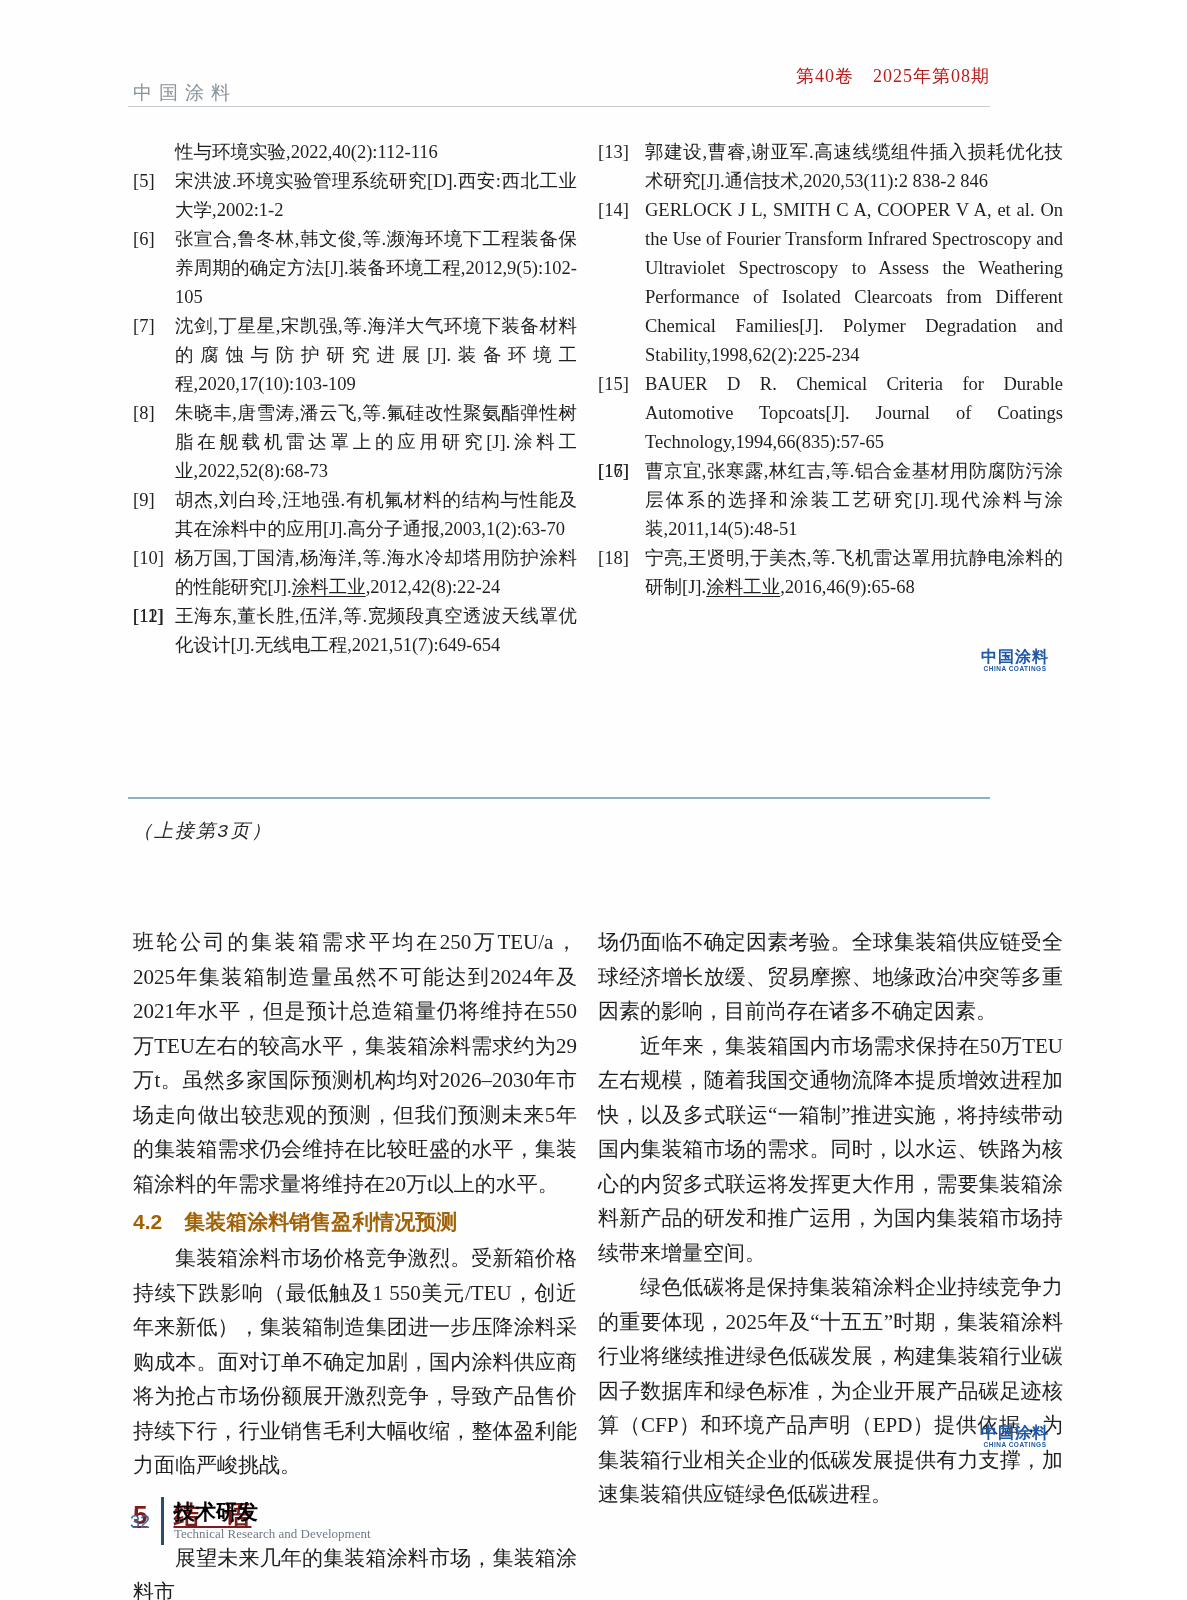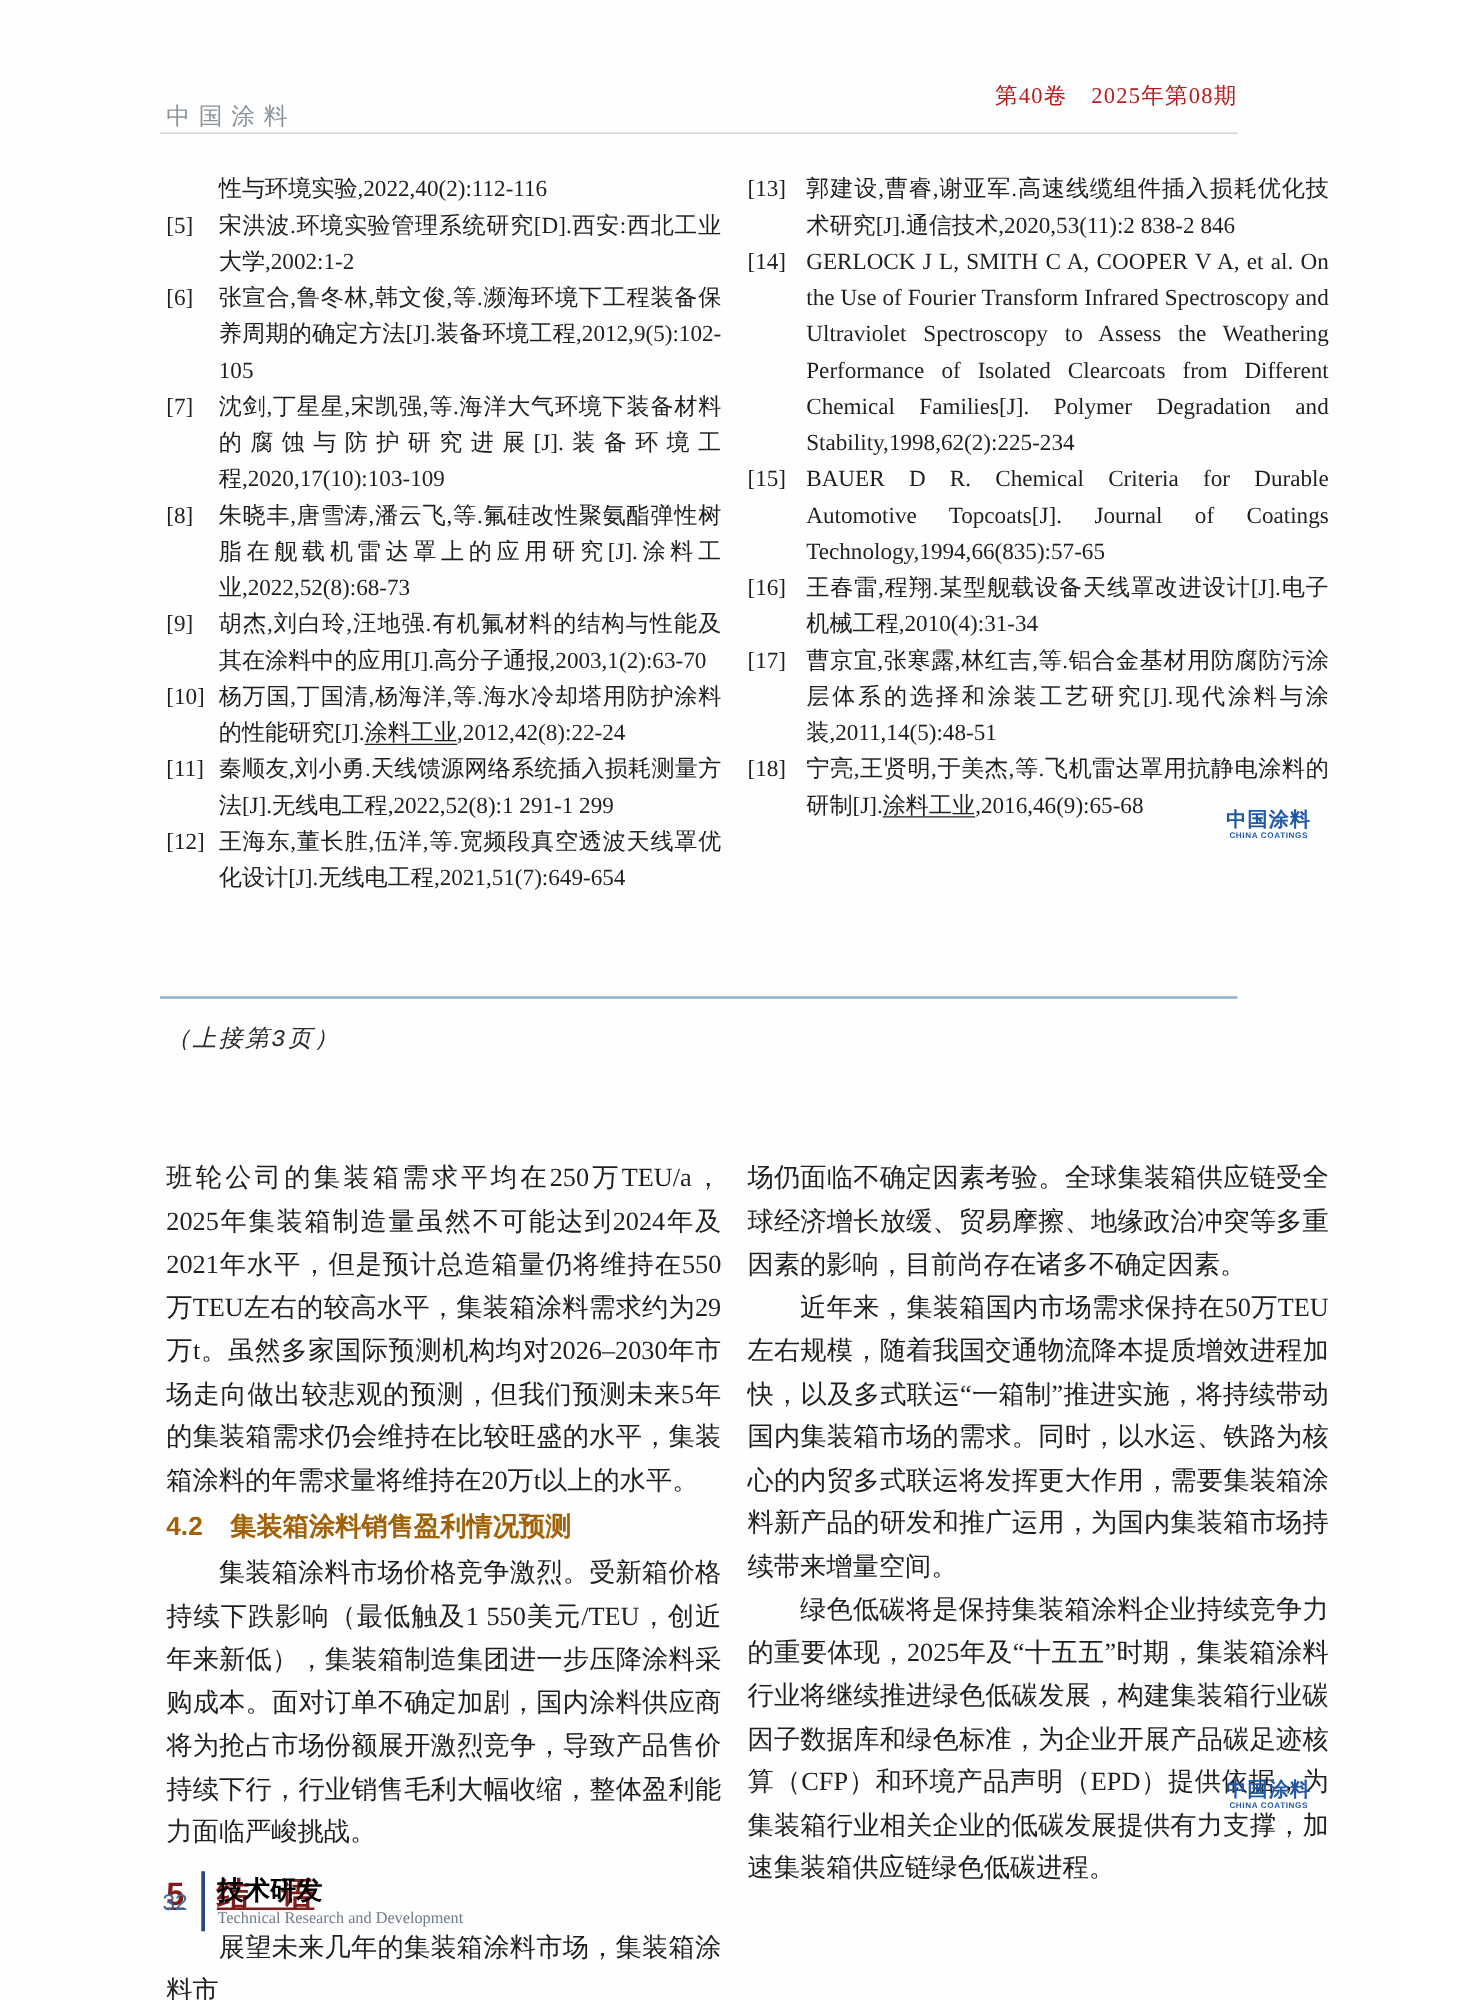--- a/index.html
+++ b/index.html
@@ -56,28 +56,28 @@
 
   <div class="refs">
     <div class="ref-col-left">
       <div class="ref"><span class="num"></span><span>性与环境实验,2022,40(2):112-116</span><span class="u"></span><span></span></div>
       <div class="ref"><span class="num">[5]</span><span>宋洪波.环境实验管理系统研究[D].西安:西北工业大学,2002:1-2</span><span class="u"></span><span></span></div>
       <div class="ref"><span class="num">[6]</span><span>张宣合,鲁冬林,韩文俊,等.濒海环境下工程装备保养周期的确定方法[J].装备环境工程,2012,9(5):102-105</span><span class="u"></span><span></span></div>
       <div class="ref"><span class="num">[7]</span><span>沈剑,丁星星,宋凯强,等.海洋大气环境下装备材料的腐蚀与防护研究进展[J].装备环境工程,2020,17(10):103-109</span><span class="u"></span><span></span></div>
       <div class="ref"><span class="num">[8]</span><span>朱晓丰,唐雪涛,潘云飞,等.氟硅改性聚氨酯弹性树脂在舰载机雷达罩上的应用研究[J].涂料工业,2022,52(8):68-73</span><span class="u"></span><span></span></div>
       <div class="ref"><span class="num">[9]</span><span>胡杰,刘白玲,汪地强.有机氟材料的结构与性能及其在涂料中的应用[J].高分子通报,2003,1(2):63-70</span><span class="u"></span><span></span></div>
       <div class="ref"><span class="num">[10]</span><span>杨万国,丁国清,杨海洋,等.海水冷却塔用防护涂料的性能研究[J].</span><span class="u">涂料工业</span><span>,2012,42(8):22-24</span></div>
-      <div class="ref"><span class="num">[11]</span><span>秦顺友,刘小勇.天线馈源网络系统插入损耗测量方法[J].无线电工程,2022,52(8):1 291-1 299</span><span class="u"></span><span></span></div>
+      <div class="ref"><span class="num">[11]</span><span class="u"></span><span></span></div>
       <div class="ref"><span class="num">[12]</span><span>王海东,董长胜,伍洋,等.宽频段真空透波天线罩优化设计[J].无线电工程,2021,51(7):649-654</span><span class="u"></span><span></span></div>
     </div>
     <div class="ref-col-right">
       <div class="ref"><span class="num">[13]</span><span>郭建设,曹睿,谢亚军.高速线缆组件插入损耗优化技术研究[J].通信技术,2020,53(11):2 838-2 846</span><span class="u"></span><span></span></div>
       <div class="ref"><span class="num">[14]</span><span>GERLOCK J L, SMITH C A, COOPER V A, et al. On the Use of Fourier Transform Infrared Spectroscopy and Ultraviolet Spectroscopy to Assess the Weathering Performance of Isolated Clearcoats from Different Chemical Families[J]. Polymer Degradation and Stability,1998,62(2):225-234</span><span class="u"></span><span></span></div>
       <div class="ref"><span class="num">[15]</span><span>BAUER D R. Chemical Criteria for Durable Automotive Topcoats[J]. Journal of Coatings Technology,1994,66(835):57-65</span><span class="u"></span><span></span></div>
-      <div class="ref"><span class="num">[16]</span><span>王春雷,程翔.某型舰载设备天线罩改进设计[J].电子机械工程,2010(4):31-34</span><span class="u"></span><span></span></div>
+      <div class="ref"><span class="num">[16]</span><span class="u"></span><span></span></div>
       <div class="ref"><span class="num">[17]</span><span>曹京宜,张寒露,林红吉,等.铝合金基材用防腐防污涂层体系的选择和涂装工艺研究[J].现代涂料与涂装,2011,14(5):48-51</span><span class="u"></span><span></span></div>
       <div class="ref"><span class="num">[18]</span><span>宁亮,王贤明,于美杰,等.飞机雷达罩用抗静电涂料的研制[J].</span><span class="u">涂料工业</span><span>,2016,46(9):65-68</span></div>
     </div>
   </div>
 
   <div class="logo logo-1">
     <div class="cn">中国涂料</div>
     <div class="en">CHINA COATINGS</div>
   </div>
 

